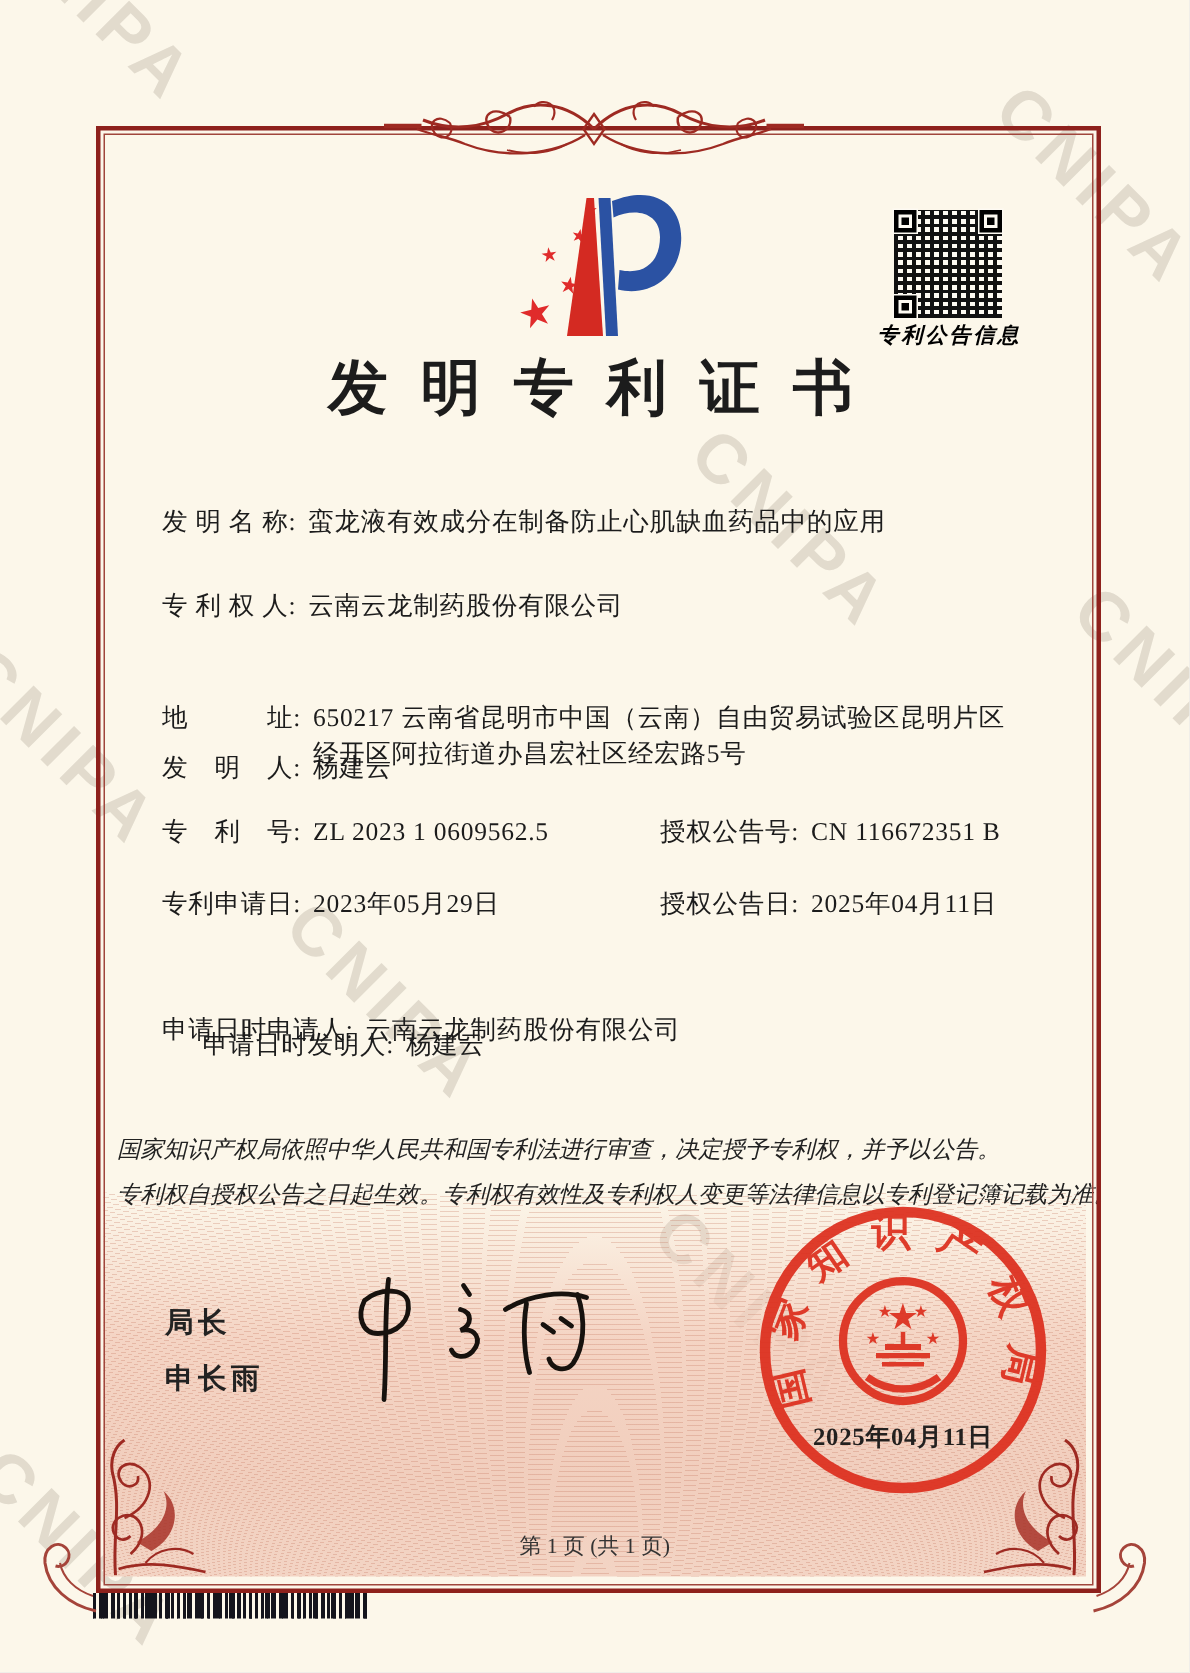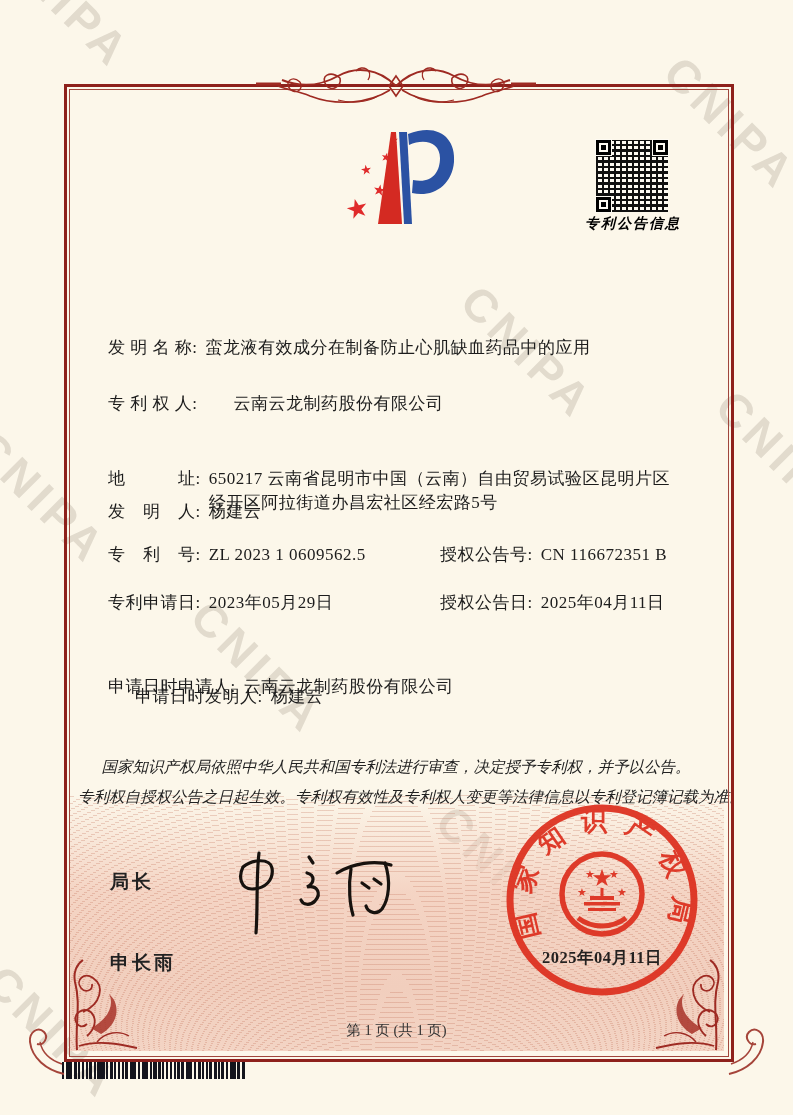--- a/index.html
+++ b/index.html
@@ -43,36 +43,36 @@
   .finder:before{content:""; position:absolute; left:1px; top:1px; right:1px; bottom:1px; border:3px solid #000;}
   .finder:after{content:""; position:absolute; left:6px; top:6px; width:5px; height:5px; background:#000;}
   .f-tl{left:-1px; top:-1px;} .f-tr{right:-1px; top:-1px;} .f-bl{left:-1px; bottom:-1px;}
   .qr-caption{
     left:578px; top:215px; width:110px; text-align:center;
     font-size:14px; font-style:italic; font-weight:700; letter-spacing:2px; color:#000000;
   }
   .row{left:108px; display:flex; align-items:flex-start; font-size:17px; letter-spacing:0.5px; line-height:24px;}
   .row .lbl{white-space:pre; flex:none;}
   .row .val{margin-left:8px;}
-  .r-name{top:336px;} .r-patentee{top:392px;gap:28px;}
+  .r-name{top:336px;} .r-patentee{top:392px;}
   .r-address{top:427px;margin-top:40px;} .r-address .val{max-width:478px;}
   .r-inventor{top:500px;}
   .r-patno{top:543px;} .r-pubno{left:440px; top:543px;}
   .r-appdate{top:591px;} .r-grantdate{left:440px; top:591px;}
   .r-applicant{top:675px;} .r-inventor2{top:685px;margin-left:27px;}
   .statement{
-    left:78px; top:752px; width:636px; text-align:center;
+    left:78px; top:752px; width:636px; 
     font-size:15.5px; font-style:italic; line-height:30px; color:#222; z-index:3;
   }
   .statement div{white-space:nowrap;}
   .sig-label{
     left:110px; font-family:"Liberation Sans","DejaVu Sans",sans-serif;
     font-size:19px; font-weight:700; letter-spacing:3px; color:#222; z-index:3;
   }
-  .sig-title{top:869px;} .sig-name{top:906px;margin-top:44px;}
+  .sig-title{top:869px;} .sig-name{top:906px;}
   .footer{
     left:0; top:1021px; width:100%; text-align:center; font-size:14.5px; color:#333; z-index:3;
   }
   .barcode{
     left:62px; top:1062px; width:184px; height:17px; z-index:3;
     background-image:
       repeating-linear-gradient(90deg,#14141c 0 2px,transparent 2px 4px),
       repeating-linear-gradient(90deg,transparent 0 5px,#14141c 5px 7px,transparent 7px 11px),
       repeating-linear-gradient(90deg,#14141c 0 1px,transparent 1px 7px);
   }
@@ -157,20 +157,21 @@
     <path fill="#2b52a3" d="M74,12 C104,0 122,16 120,40 C118,64 98,76 78,71 L79,58 C98,62 106,50 106,36 C106,20 90,16 75,23 Z"></path>
   </svg>
 
   <div class="abs qr">
     <div class="finder f-tl"></div>
     <div class="finder f-tr"></div>
     <div class="finder f-bl"></div>
   </div>
   <div class="abs qr-caption">专利公告信息</div>
 
+  <div class="abs title">发 明 专 利 证 书</div>
 
   <div class="abs row r-name">
     <span class="lbl">发 明 名 称:</span>
     <span class="val">蛮龙液有效成分在制备防止心肌缺血药品中的应用</span>
   </div>
   <div class="abs row r-patentee">
     <span class="lbl">专 利 权 人:</span>
     <span class="val">云南云龙制药股份有限公司</span>
   </div>
   <div class="abs row r-address">

